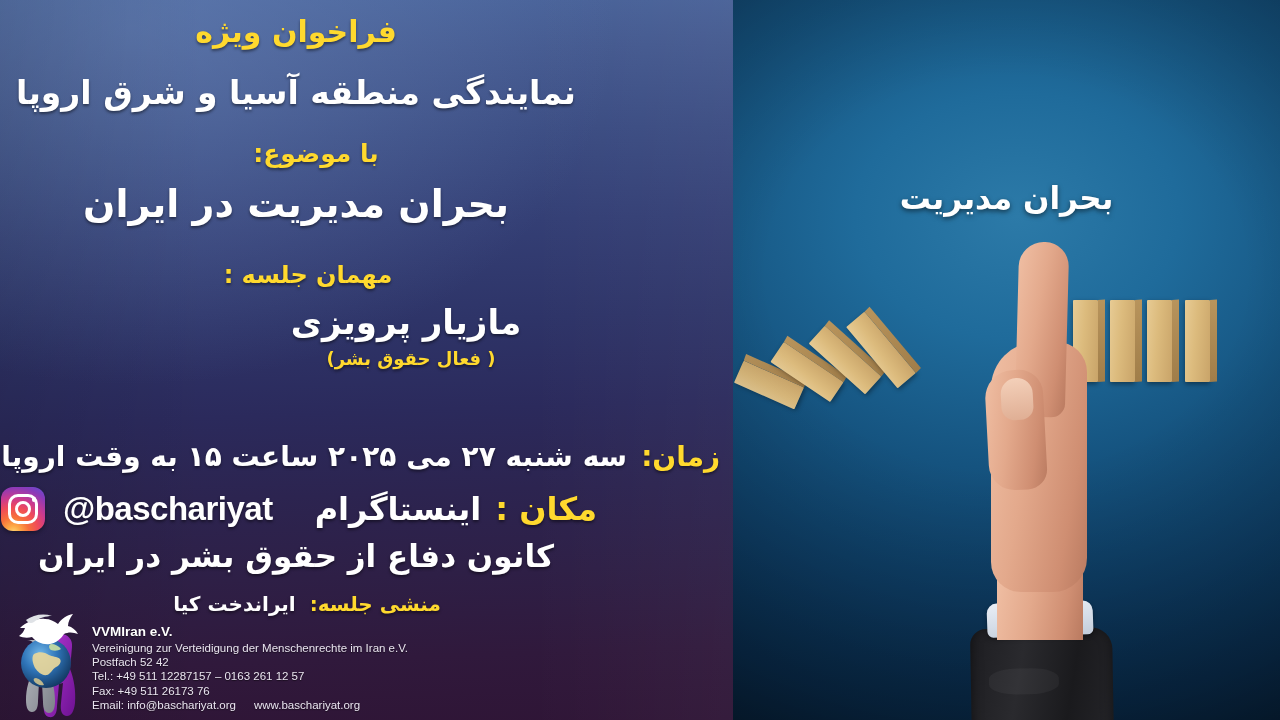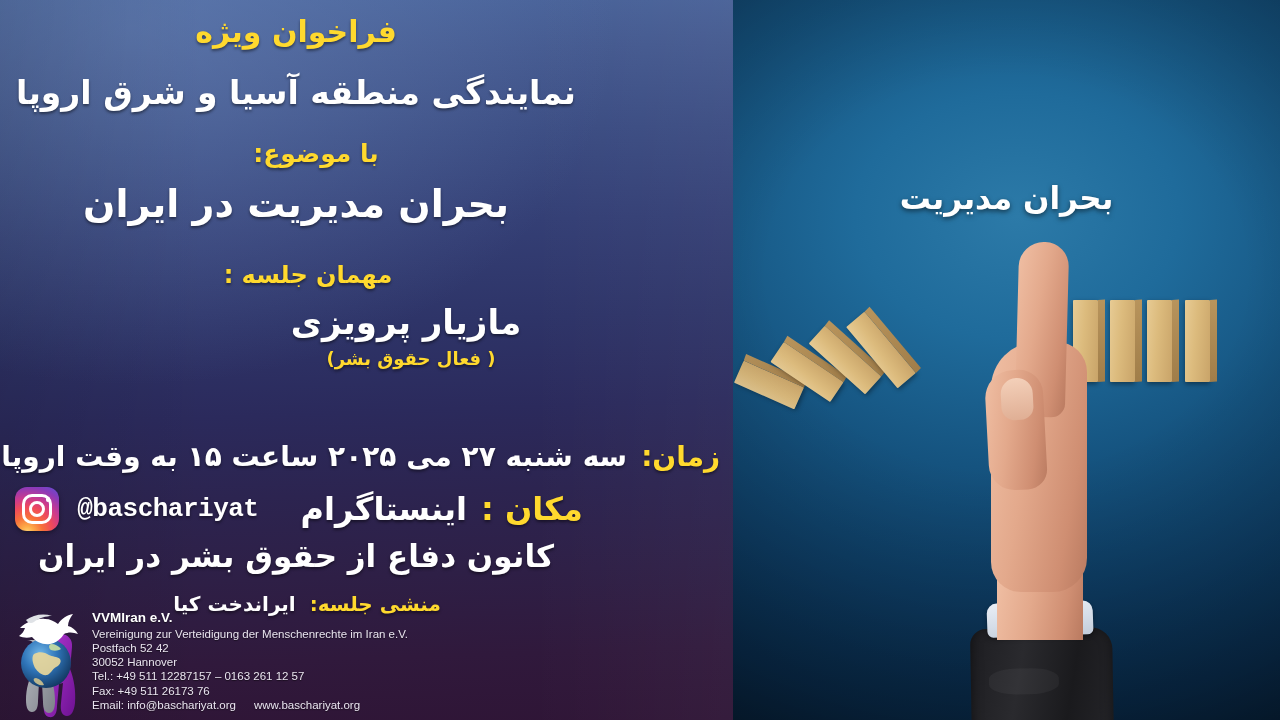--- a/index.html
+++ b/index.html
@@ -75,22 +75,22 @@
     border:3px solid #fff;border-radius:10px;box-sizing:border-box;
   }
   .ig-icon .circ{
     position:absolute;left:14px;top:14px;width:16px;height:16px;
     border:3px solid #fff;border-radius:50%;box-sizing:border-box;
   }
   .ig-icon .dot{
     position:absolute;right:9px;top:10px;width:4.5px;height:4.5px;
     background:#fff;border-radius:50%;
   }
-  .handle{font-family:Liberation Mono, monospace;direction:ltr;display:inline-block;
-          font-size:26px;font-weight:bold;letter-spacing:-0.5px;}
+  .handle{font-family:Liberation Sans, sans-serif;direction:ltr;display:inline-block;
+          font-size:33px;font-weight:bold;letter-spacing:-0.5px;}
 
   
   .footer{
     position:absolute;left:0;bottom:0;z-index:4;
     display:flex;align-items:flex-end;direction:ltr;
     padding:0 0 2px 6px;
   }
   .logo{position:relative;width:78px;height:128px;flex:0 0 78px;margin-right:8px;}
   .addr{
     direction:ltr;text-align:left;color:#e9e4ef;
@@ -244,21 +244,20 @@
 
           <path d="M14 38c6-6 16-10 25-9 5 0 9 2 13 5 3-5 9-9 15-10-3 4-5 8-5 12 4 1 8 4 10 8-5-2-10-2-14 0-3 5-8 9-14 10-7 1-14-2-18-7-4 1-9 1-13-1 3-2 5-5 6-8-2 0-4 0-5 0z" fill="#ffffff"></path>
           <path d="M20 30c7-5 17-7 26-4-6 0-13 2-18 6-3 2-6 1-8-2z" fill="#dfe2e6"></path>
         </svg>
       </div>
 
       <div class="addr">
         <div class="org-name">VVMIran e.V.</div>
         <div class="l">Vereinigung zur Verteidigung der Menschenrechte im Iran e.V.</div>
         <div class="l">Postfach 52 42</div>
-        <div class="l">30052 Hannover</div>
         <div class="l">Tel.:  +49 511 12287157 – 0163 261 12 57</div>
         <div class="l">Fax: +49 511 26173 76</div>
         <div class="l">
           <span>Email: info@baschariyat.org</span><span class="gap"></span><span class="gap"></span><span>www.baschariyat.org</span>
         </div>
       </div>
     </div>
   </div>
 
   <div class="right-panel">

